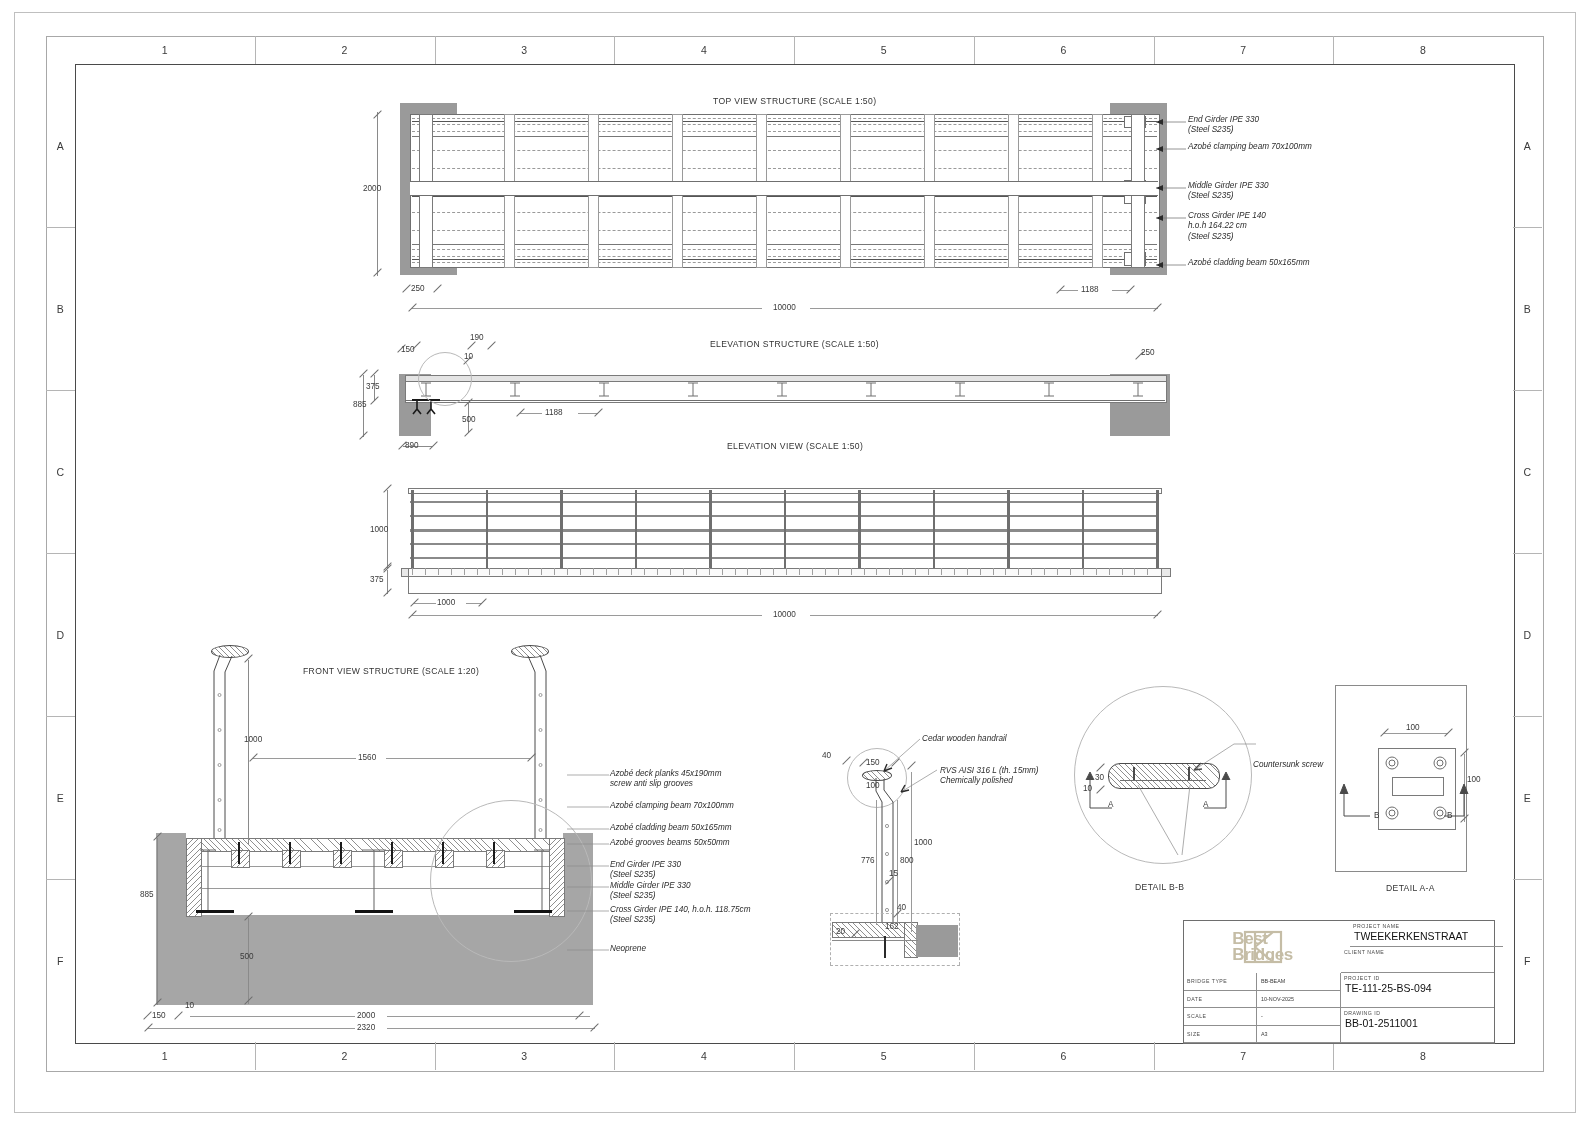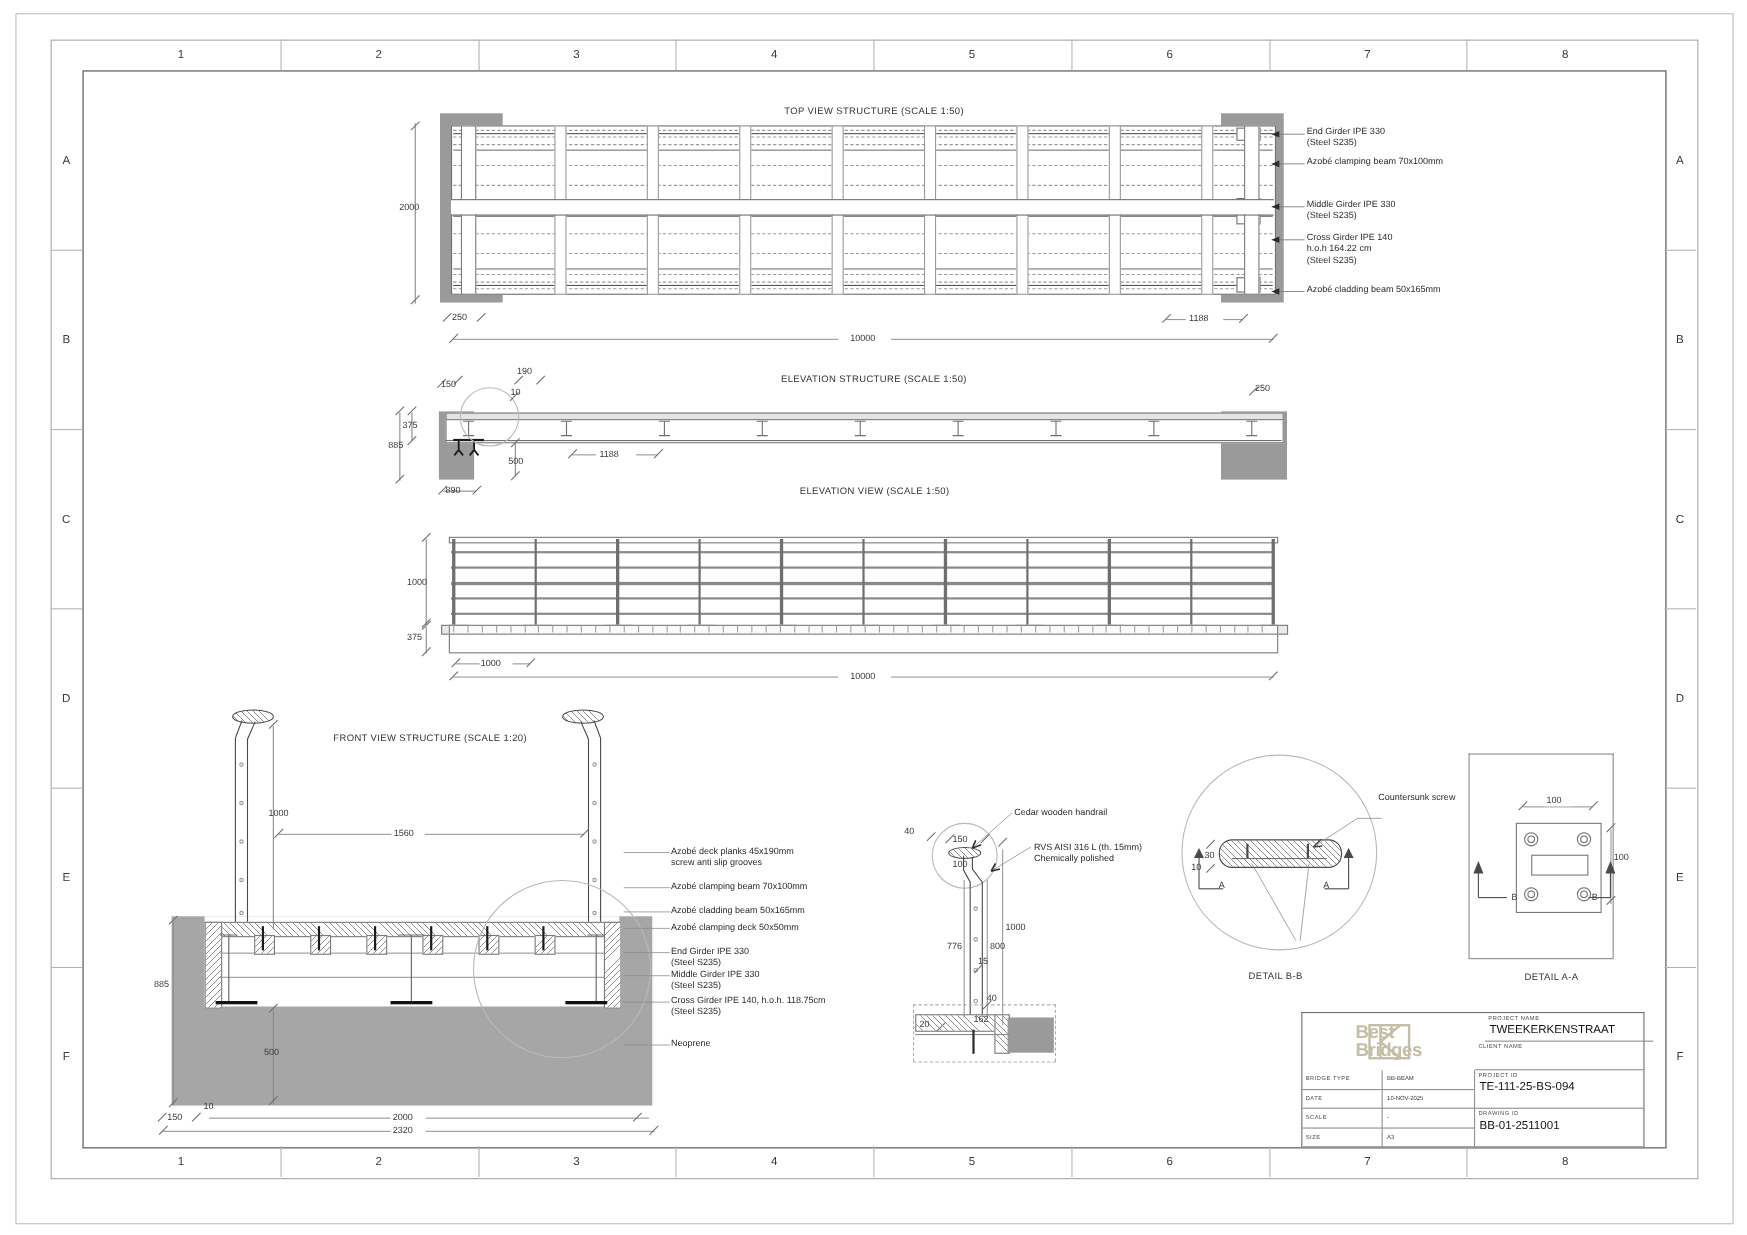--- a/index.html
+++ b/index.html
@@ -11,21 +11,21 @@
   .frame-outer{position:absolute;left:46px;top:36px;width:1496px;height:1034px;border:1px solid #a8a8a8;}
   .frame-inner{position:absolute;left:75px;top:64px;width:1438px;height:978px;border:1.4px solid #4a4a4a;}
 
   
   .zone{position:absolute;font-size:10.5px;color:#3a3a3a;text-align:center;letter-spacing:.5px;}
   .zlineV{position:absolute;width:1px;background:#b5b5b5;}
   .zlineH{position:absolute;height:1px;background:#b5b5b5;}
 
   
   .vtitle{position:absolute;font-size:8.6px;letter-spacing:.35px;color:#333;white-space:nowrap;}
-  .note{position:absolute;font-size:8.2px;line-height:10.4px;color:#2c2c2c;white-space:nowrap;}
+  .note{position:absolute;font-size:8.2px;line-height:10.4px;color:#2c2c2c;white-space:nowrap;font-style:italic;}
   .dim{position:absolute;font-size:8.2px;color:#3a3a3a;white-space:nowrap;}
   .ln{position:absolute;background:#8c8c8c;}
   .lnd{position:absolute;border-top:1px dashed #9a9a9a;height:0;}
   .blk{position:absolute;background:#9a9a9a;}
   .blk2{position:absolute;background:#a6a6a6;}
   .box{position:absolute;border:1px solid #7a7a7a;background:#fff;}
   .tick{position:absolute;width:11px;height:1px;background:#6f6f6f;transform-origin:center;transform:rotate(-45deg);}
   .hatch{background-image:repeating-linear-gradient(45deg,#8f8f8f 0 0.6px,transparent 0.6px 4px);}
   .hatchd{background-image:repeating-linear-gradient(-45deg,#8f8f8f 0 0.6px,transparent 0.6px 4px);}
   .circ{position:absolute;border:1px solid #b9b9b9;border-radius:50%;}
@@ -517,21 +517,21 @@
         <svg style="left:565px;top:804px;width:44px;height:8px;">
           <path d="M44,3 L2,3" stroke="#8a8a8a" stroke-width=".7" fill="none"></path>
         </svg>
         <div class="note" style="left: 610px; top: 823px;">
           <div>Azobé cladding beam 50x165mm</div>
         </div>
         <svg style="left:565px;top:826px;width:44px;height:8px;">
           <path d="M44,3 L2,3" stroke="#8a8a8a" stroke-width=".7" fill="none"></path>
         </svg>
         <div class="note" style="left: 610px; top: 838px;">
-          <div>Azobé clamping deck 50x50mm</div>
+          <div>Azobé grooves beams 50x50mm</div>
         </div>
         <svg style="left:565px;top:841px;width:44px;height:8px;">
           <path d="M44,3 L2,3" stroke="#8a8a8a" stroke-width=".7" fill="none"></path>
         </svg>
         <div class="note" style="left: 610px; top: 860px;">
           <div>End Girder IPE 330</div>
           <div>(Steel S235)</div>
         </div>
         <svg style="left:565px;top:863px;width:44px;height:8px;">
           <path d="M44,3 L2,3" stroke="#8a8a8a" stroke-width=".7" fill="none"></path>
@@ -649,21 +649,21 @@
     <div class="dim" style="left:1083px;top:784px;">10</div>
 
     <svg style="left:1130px;top:780px;width:120px;height:80px;">
       <path d="M8,5 L48,75" stroke="#8a8a8a" stroke-width=".7" fill="none"></path>
       <path d="M60,5 L52,75" stroke="#8a8a8a" stroke-width=".7" fill="none"></path>
     </svg>
     <svg style="left:1190px;top:742px;width:70px;height:34px;">
       <path d="M4,28 L44,2 L66,2" stroke="#8a8a8a" stroke-width=".7" fill="none"></path>
       <path d="M4,28 L11,21 M4,28 L12,27" stroke="#4a4a4a" stroke-width="1.4" fill="none"></path>
     </svg>
-    <div class="note" style="left:1253px;top:720px;">Countersunk screw</div>
+    <div class="note" style="left:1253px;top:760px;">Countersunk screw</div>
 
     <div class="vtitle" style="left:1135px;top:882px;">DETAIL B-B</div>
   </div>
 
   <div>
     <div class="ln" style="left:1335px;top:685px;width:1px;height:186px;background:#8a8a8a;"></div>
     <div class="ln" style="left:1466px;top:685px;width:1px;height:186px;background:#8a8a8a;"></div>
     <div class="ln" style="left:1335px;top:685px;width:132px;height:1px;background:#8a8a8a;"></div>
     <div class="ln" style="left:1335px;top:871px;width:132px;height:1px;background:#8a8a8a;"></div>
 

